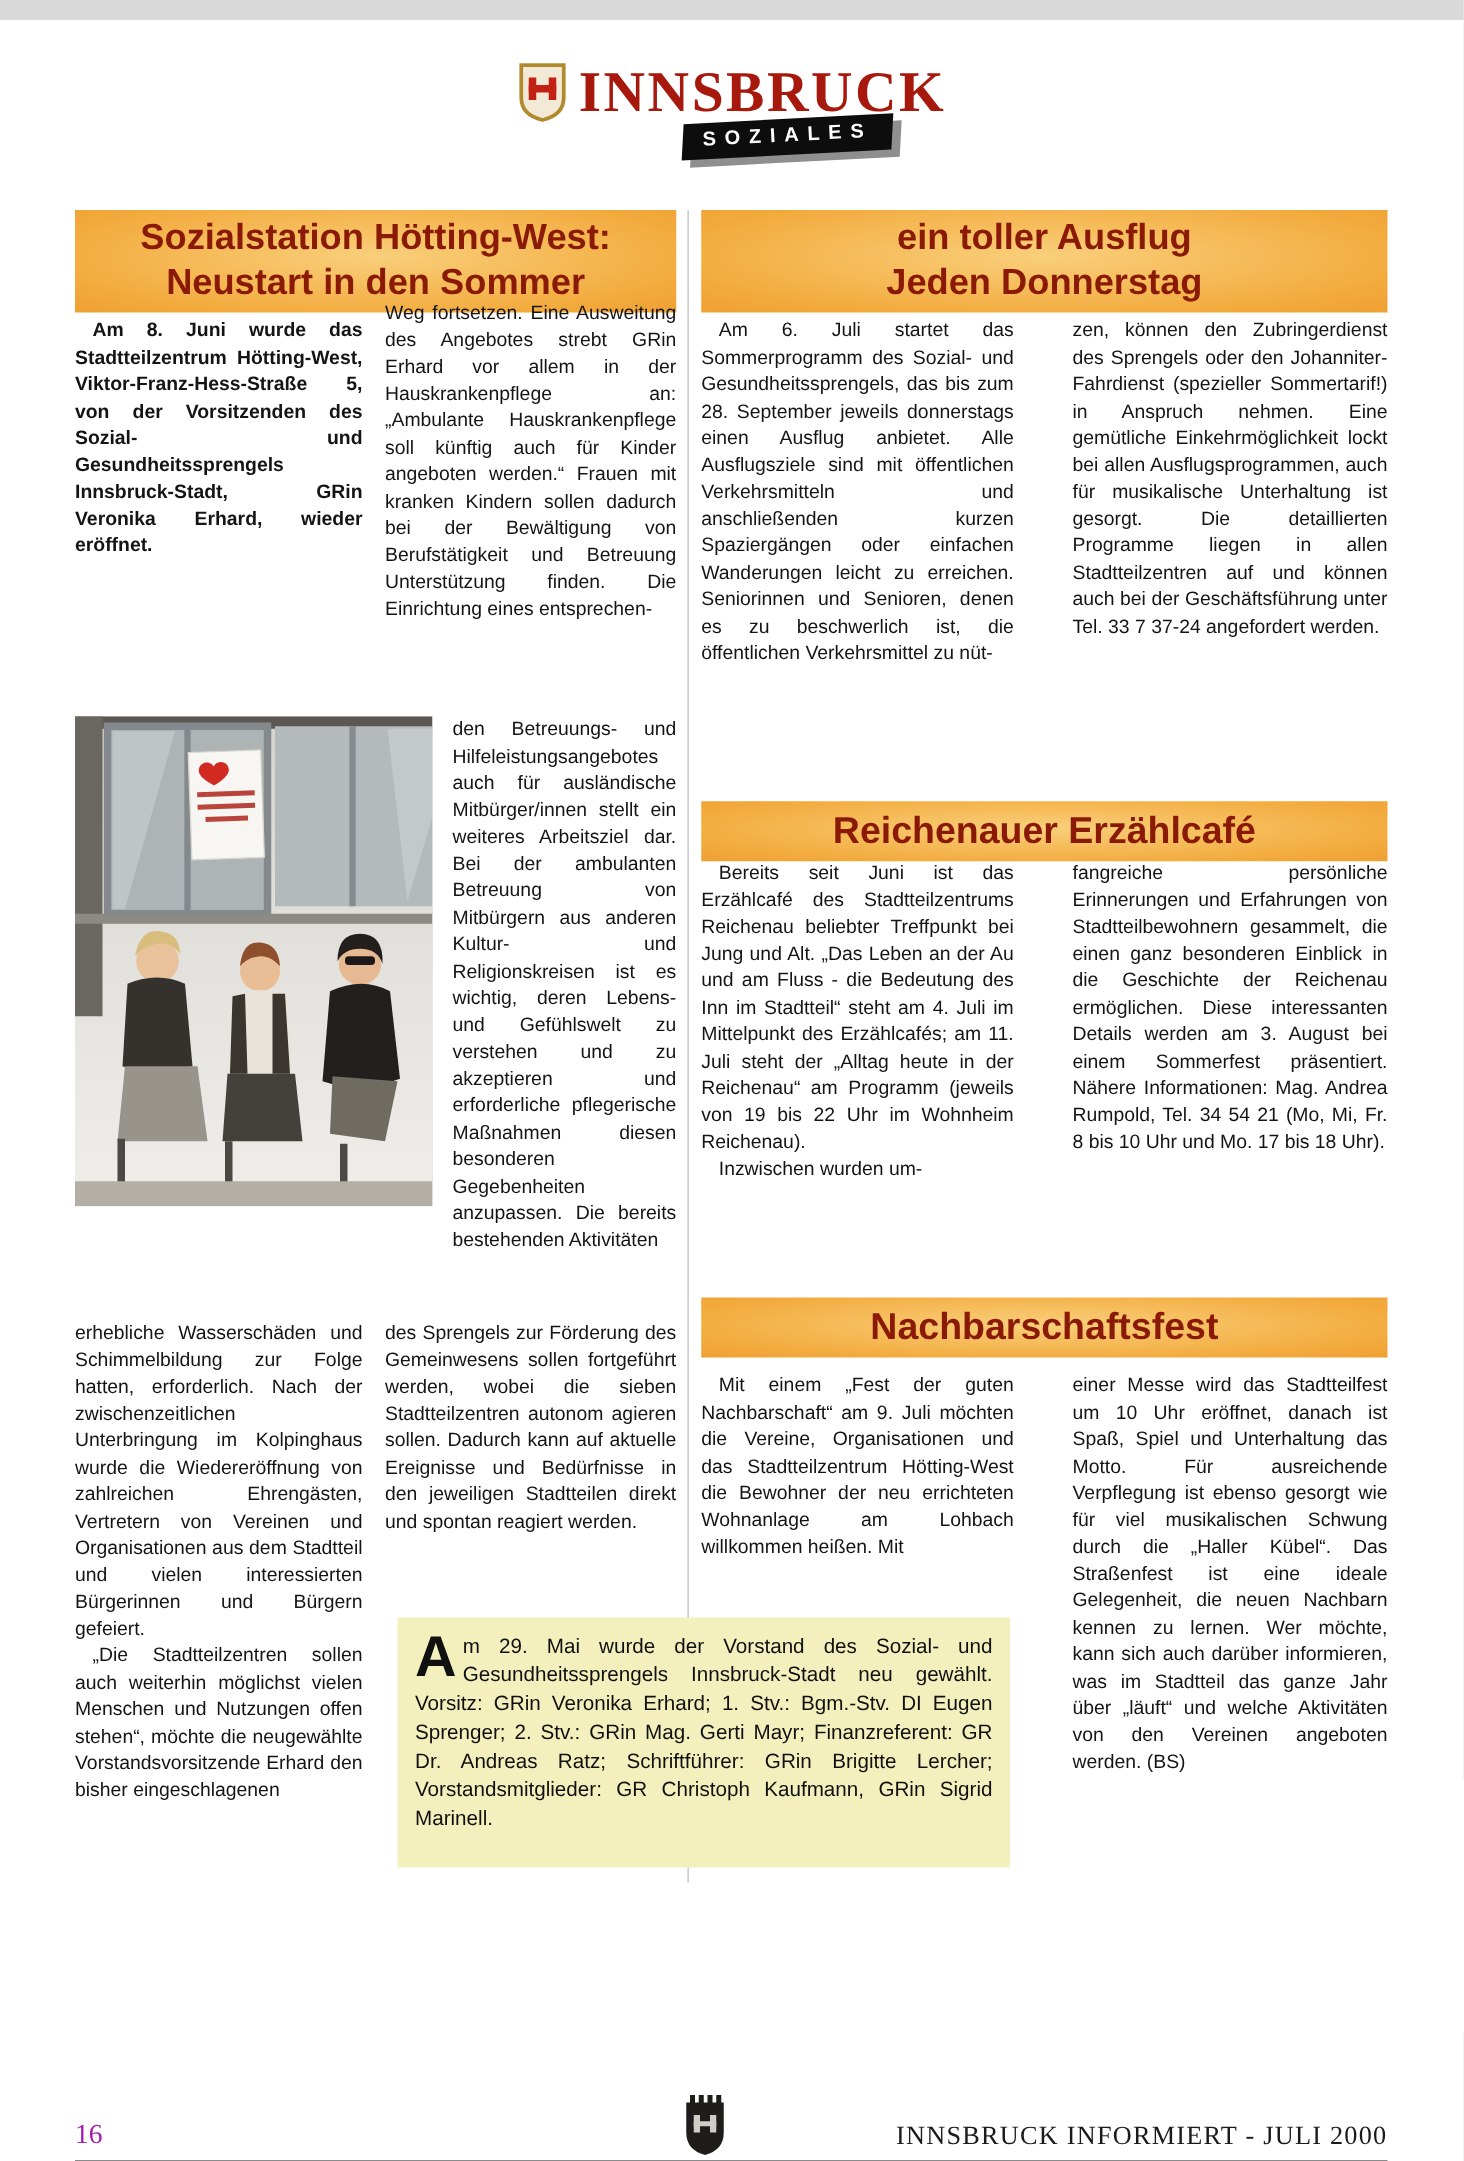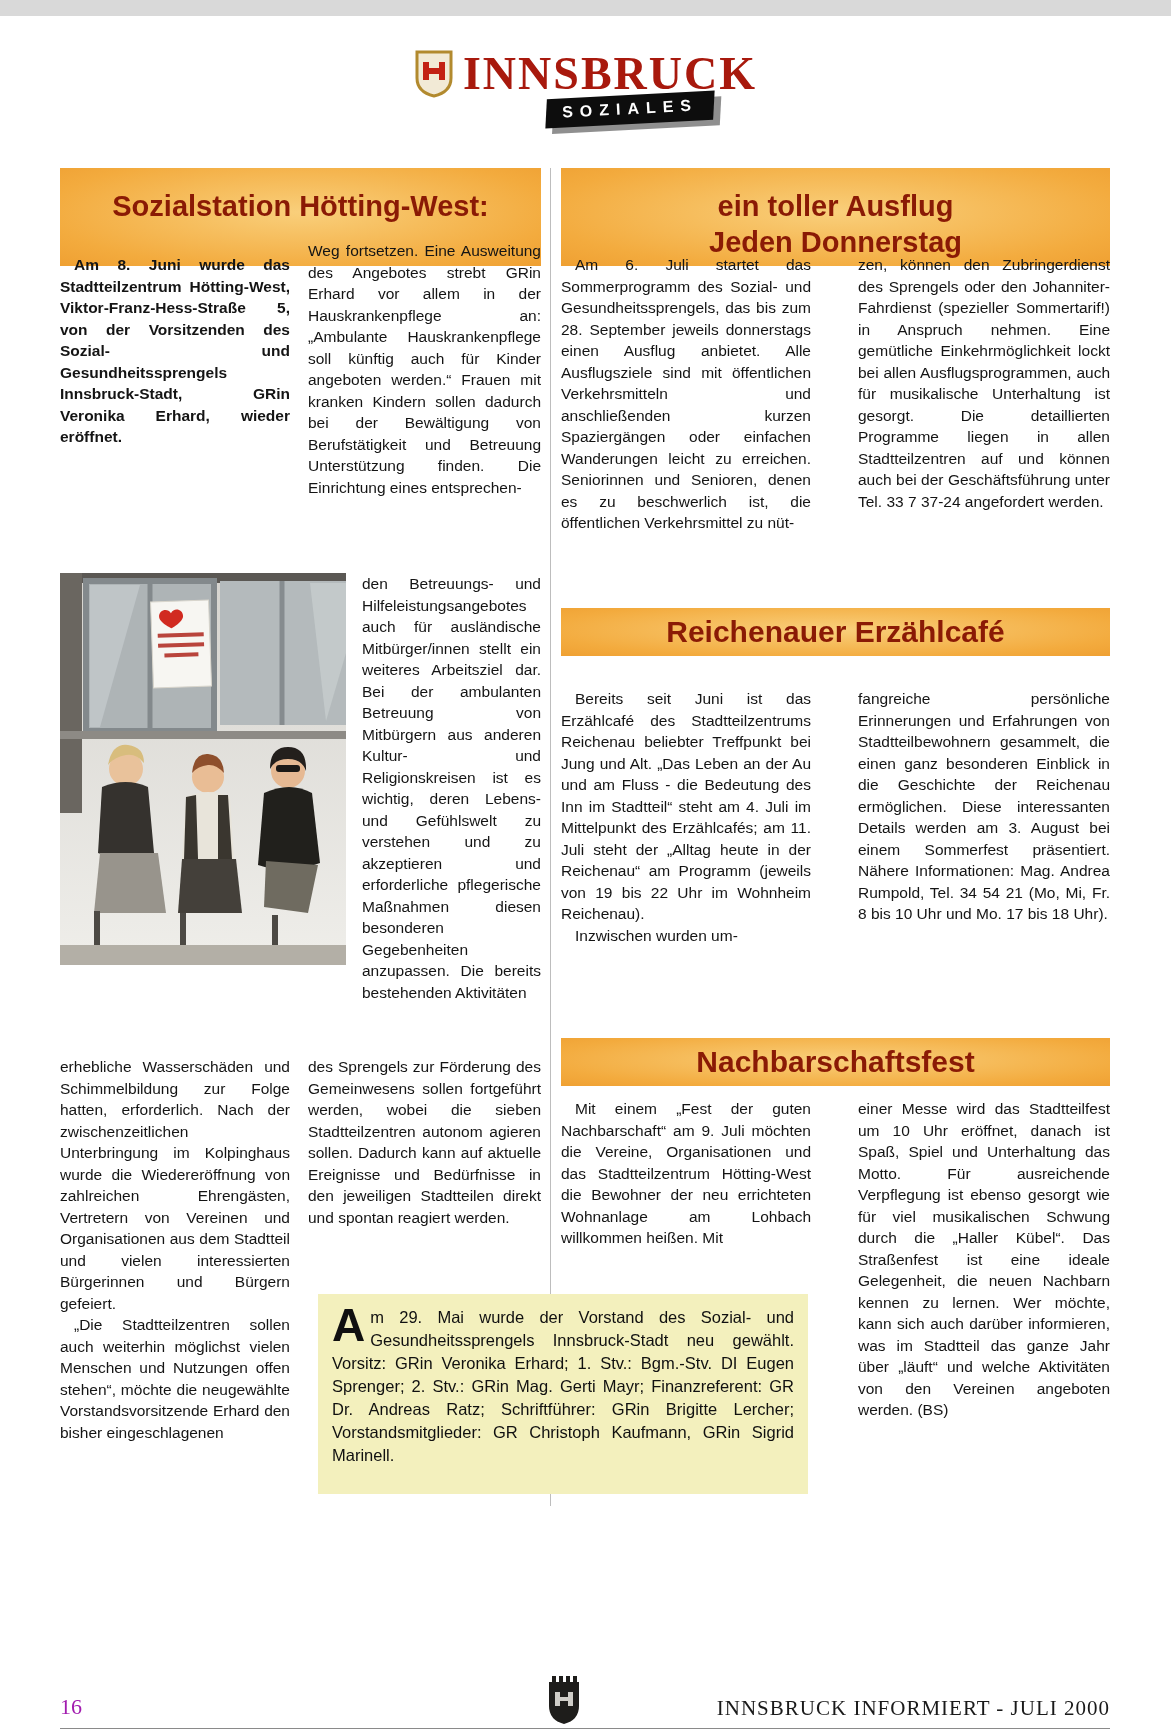--- a/index.html
+++ b/index.html
@@ -8,21 +8,21 @@
 
   
   .masthead-inner{position:absolute;left:0;right:0;top:34px;display:flex;justify-content:center;align-items:center;gap:9px}
   .masthead-title{font-family:"Liberation Serif",serif;font-weight:700;font-size:46px;letter-spacing:2px;color:#a8190d;line-height:1}
   .crest svg{display:block}
   .section-tab{position:absolute;left:546px;top:79px;background:#0d0d0d;color:#fff;padding:5px 16px 6px;transform:rotate(-3deg) skewX(-6deg);box-shadow:7px 6px 0 rgba(115,115,115,.8)}
   .section-tab .tab-label{display:inline-block;font-weight:700;font-size:16px;letter-spacing:7px;transform:skewX(6deg)}
 
   
   .band{position:absolute;background:radial-gradient(ellipse at 50% 45%,#f9cf7b 0%,#f3ab3e 75%,#efa032 100%);color:#8a1a05;text-align:center;font-weight:700}
-  .band-2line{font-size:29px;line-height:36px;padding-top:20px}
+  .band-2line{font-size:29px;line-height:36px;padding-top:4px}
   .band-1line{font-size:30px;line-height:48px}
 
   
   .col{position:absolute;text-align:justify;font-size:15.5px;line-height:21.5px}
   .col p{margin:0}
   .col p.indent{text-indent:14px}
   .lead{font-weight:700}
   .caption{position:absolute;font-style:italic;color:#5f5f5f;font-size:14.5px;line-height:19.5px;text-align:left}
   .divider-v{position:absolute;left:550px;top:152px;width:1px;height:1338px;background:#bdbdbd}
   .photo{position:absolute;overflow:hidden;background:#cccccc}
@@ -58,20 +58,21 @@
     </div>
     <div class="section-tab">
       <span class="tab-label">SOZIALES</span>
     </div>
   </header>
 
   <div class="divider-v"></div>
 
   <section class="band band-2line" style="left:60px;top:152px;width:481px;height:78px">
     <div>Sozialstation Hötting-West:</div>
+    <div>Neustart in den Sommer</div>
   </section>
 
   <div class="col" style="left:60px;top:238px;width:230px">
     <p class="lead indent">Am 8. Juni wurde das Stadtteilzentrum Hötting-West, Viktor-Franz-Hess-Straße 5, von der Vorsitzenden des Sozial- und Gesundheitssprengels Innsbruck-Stadt, GRin Veronika Erhard, wieder eröffnet.</p>
   </div>
 
   <div class="col" style="left:308px;top:224px;width:233px">
     <p>Weg fortsetzen. Eine Ausweitung des Angebotes strebt GRin Erhard vor allem in der Hauskrankenpflege an: „Ambulante Hauskrankenpflege soll künftig auch für Kinder angeboten werden.“ Frauen mit kranken Kindern sollen dadurch bei der Bewältigung von Berufstätigkeit und Betreuung Unterstützung finden. Die Einrichtung eines entsprechen-</p>
   </div>
 
@@ -142,21 +143,21 @@
     <div>Jeden Donnerstag</div>
   </section>
 
   <div class="col" style="left:561px;top:238px;width:250px">
     <p class="indent">Am 6. Juli startet das Sommerprogramm des Sozial- und Gesundheitssprengels, das bis zum 28. September jeweils donnerstags einen Ausflug anbietet. Alle Ausflugsziele sind mit öffentlichen Verkehrsmitteln und anschließenden kurzen Spaziergängen oder einfachen Wanderungen leicht zu erreichen. Seniorinnen und Senioren, denen es zu beschwerlich ist, die öffentlichen Verkehrsmittel zu nüt-</p>
   </div>
   <div class="col" style="left:858px;top:238px;width:252px">
     <p>zen, können den Zubringerdienst des Sprengels oder den Johanniter-Fahrdienst (spezieller Sommertarif!) in Anspruch nehmen. Eine gemütliche Einkehrmöglichkeit lockt bei allen Ausflugsprogrammen, auch für musikalische Unterhaltung ist gesorgt. Die detaillierten Programme liegen in allen Stadtteilzentren auf und können auch bei der Geschäftsführung unter Tel. 33 7 37-24 angefordert werden.</p>
   </div>
 
-  <section class="band band-1line" style="left:561px;top:592px;width:549px;height:48px">
+  <section class="band band-1line" style="left:561px;top:625px;width:549px;height:48px">
     <div>Reichenauer Erzählcafé</div>
   </section>
 
   <div class="col" style="left:561px;top:672px;width:250px">
     <p class="indent">Bereits seit Juni ist das Erzählcafé des Stadtteilzentrums Reichenau beliebter Treffpunkt bei Jung und Alt. „Das Leben an der Au und am Fluss - die Bedeutung des Inn im Stadtteil“ steht am 4. Juli im Mittelpunkt des Erzählcafés; am 11. Juli steht der „Alltag heute in der Reichenau“ am Programm (jeweils von 19 bis 22 Uhr im Wohnheim Reichenau).</p>
     <p class="indent">Inzwischen wurden um-</p>
   </div>
   <div class="col" style="left:858px;top:672px;width:252px">
     <p>fangreiche persönliche Erinnerungen und Erfahrungen von Stadtteilbewohnern gesammelt, die einen ganz besonderen Einblick in die Geschichte der Reichenau ermöglichen. Diese interessanten Details werden am 3. August bei einem Sommerfest präsentiert. Nähere Informationen: Mag. Andrea Rumpold, Tel. 34 54 21 (Mo, Mi, Fr. 8 bis 10 Uhr und Mo. 17 bis 18 Uhr).</p>
   </div>

